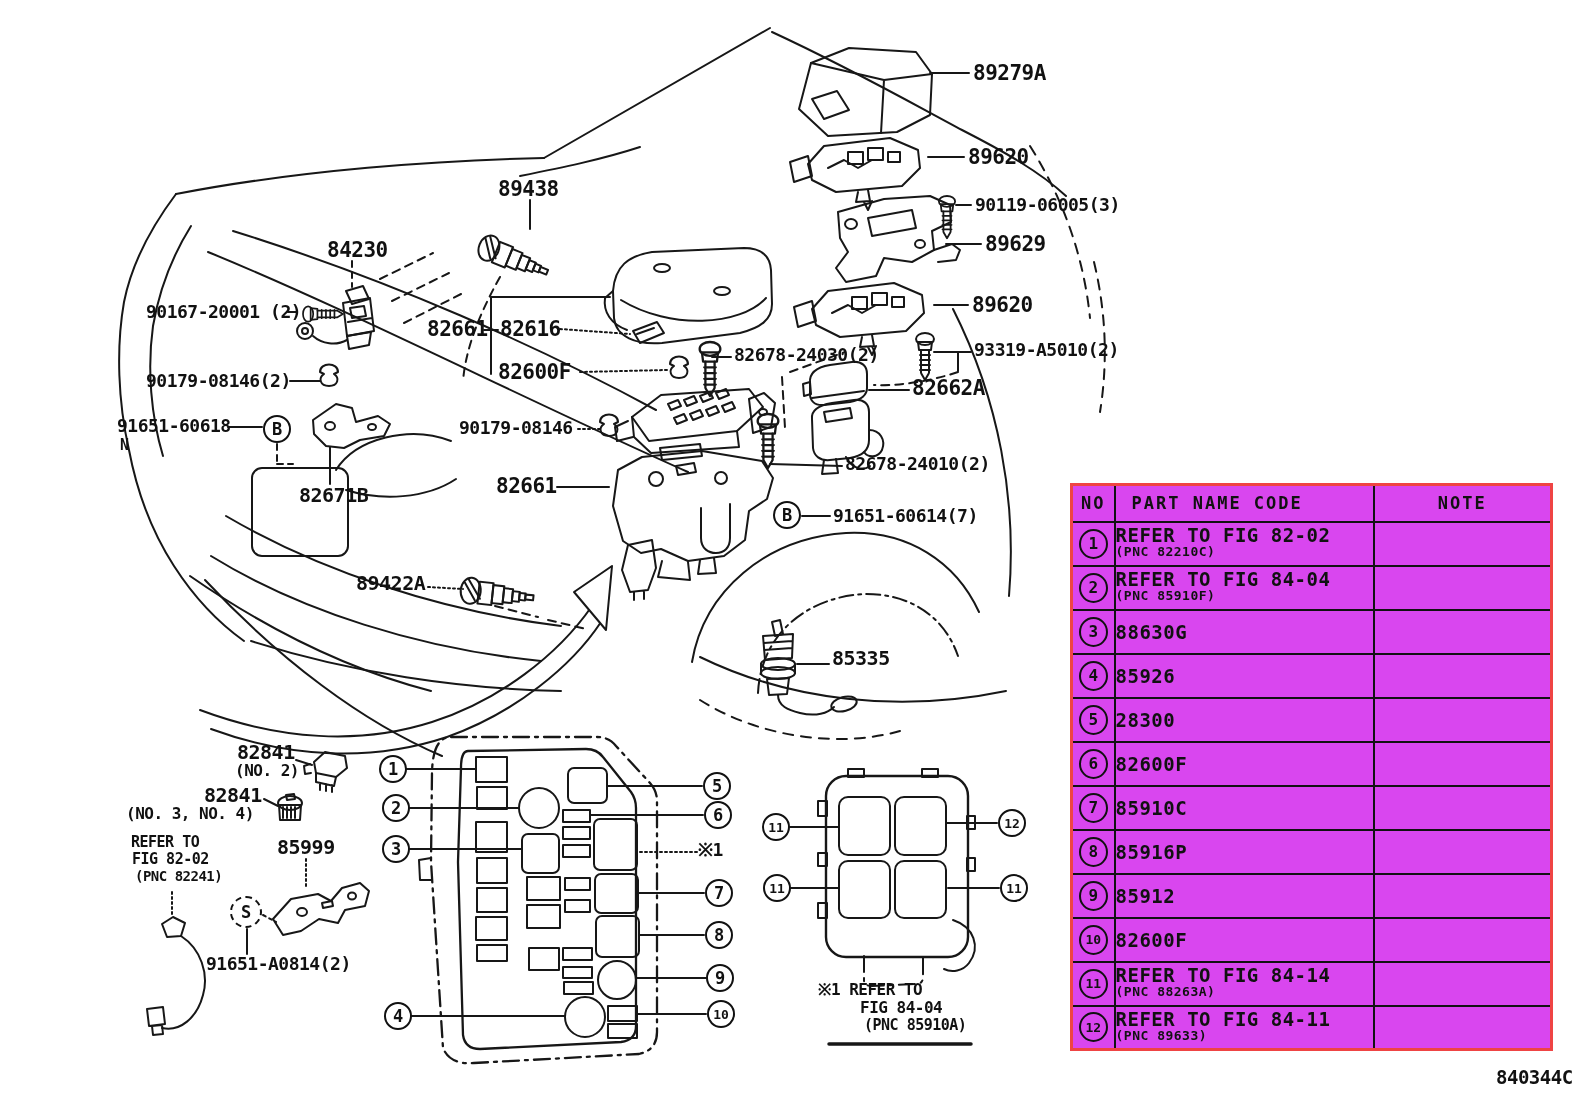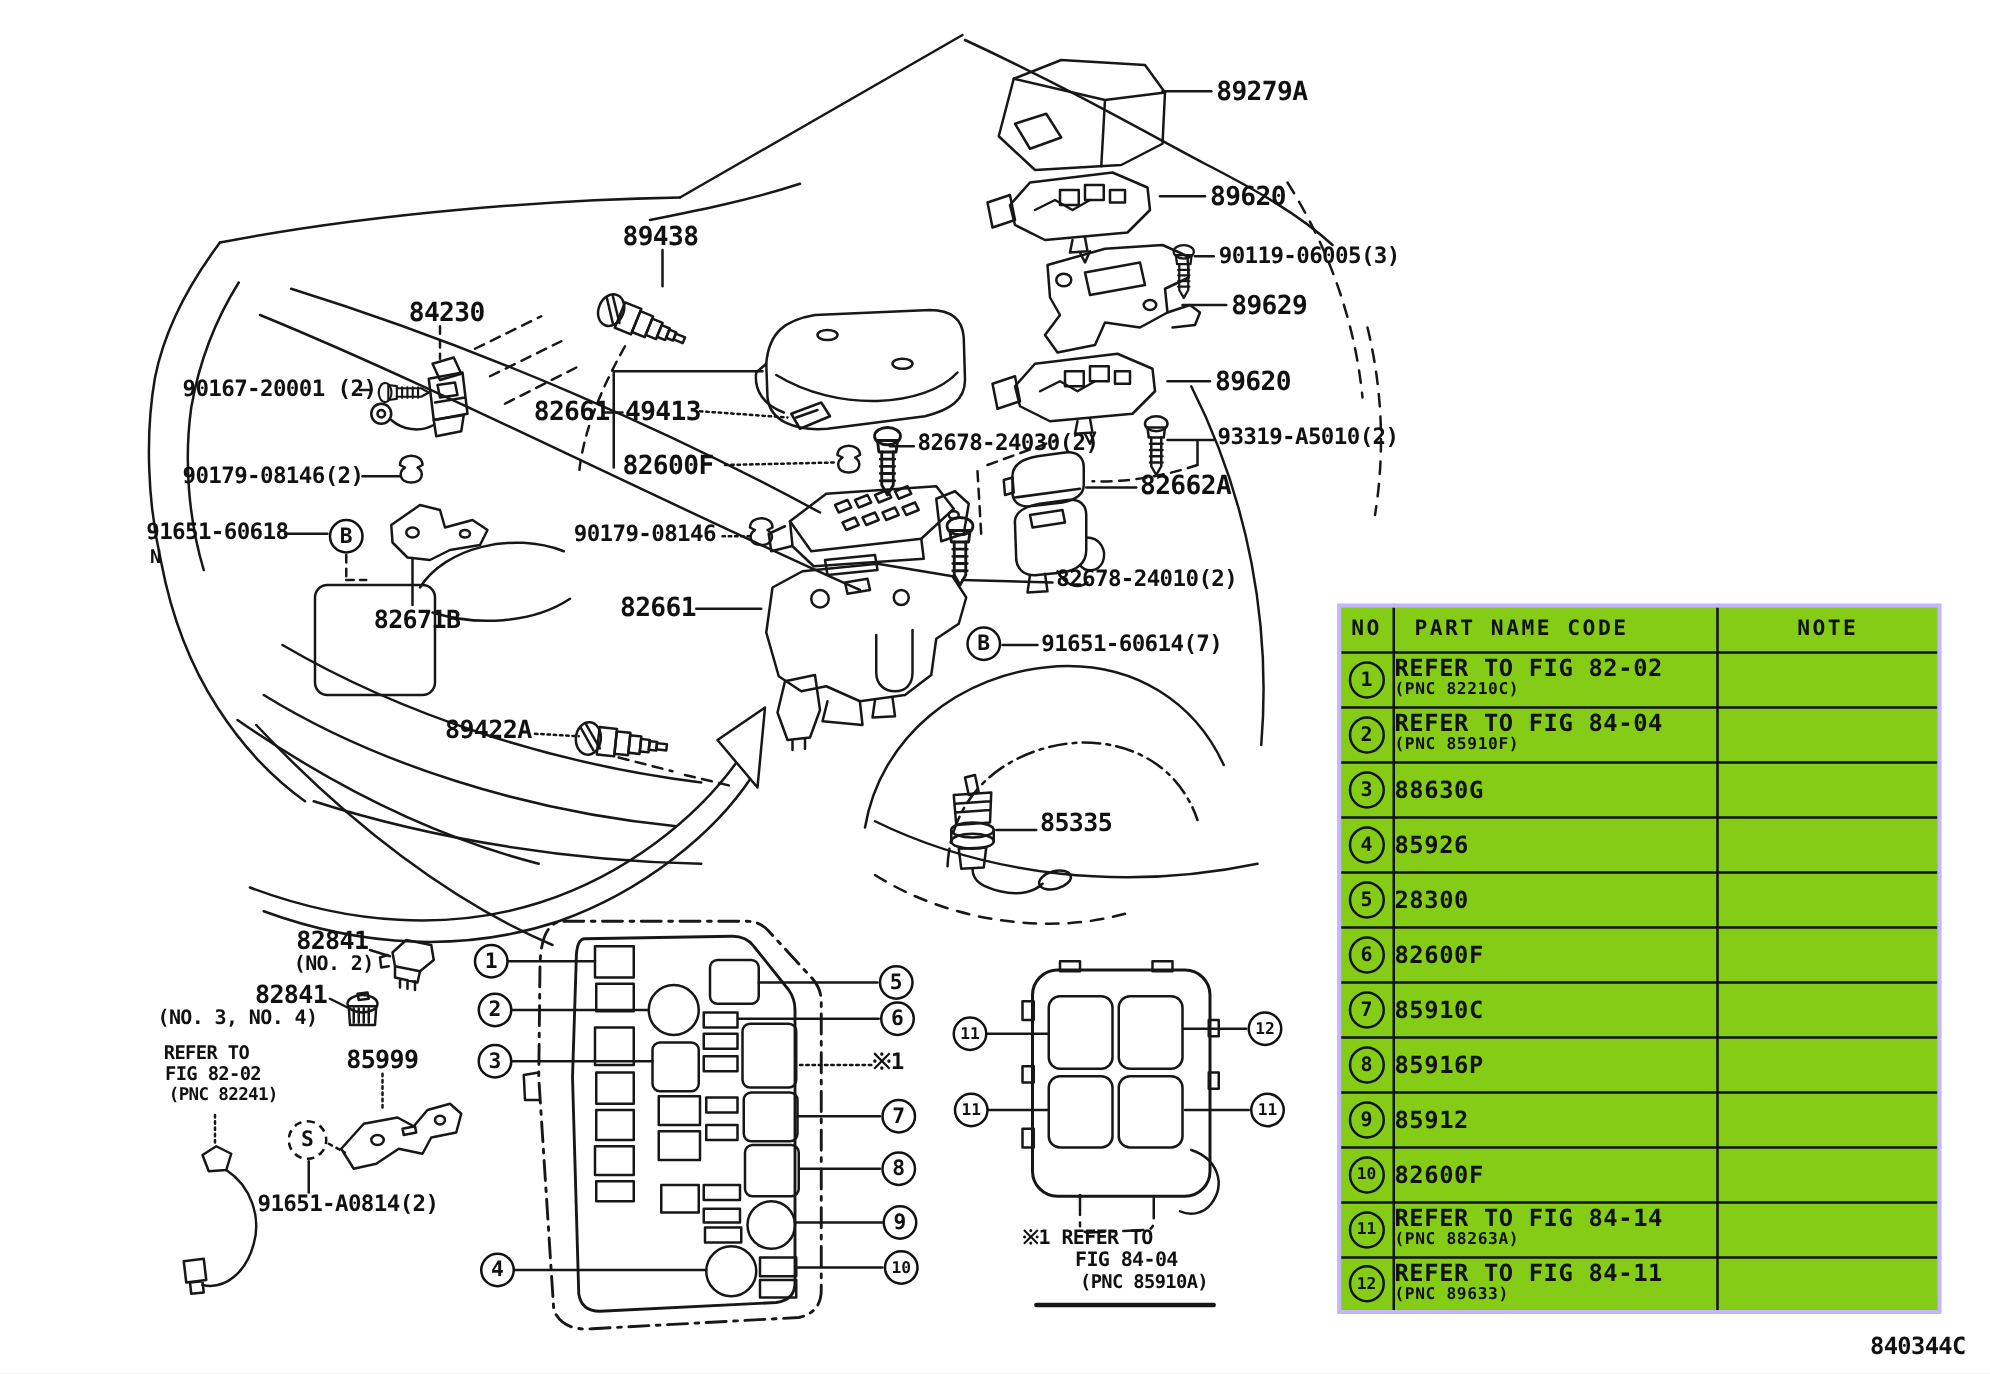--- a/index.html
+++ b/index.html
@@ -6,21 +6,21 @@
   #stage{position:relative;width:1592px;height:1099px;background:#ffffff;overflow:hidden;
          font-family:"DejaVu Sans Mono",monospace;color:#111;}
   #artwork{position:absolute;left:0;top:0;}
   .plabel{position:absolute;font-family:"DejaVu Sans Mono",monospace;font-weight:bold;
           color:#111;white-space:pre;line-height:1.05;letter-spacing:-0.5px;}
   .co{position:absolute;border:2.5px solid #111;border-radius:50%;background:#fff;
       display:flex;align-items:center;justify-content:center;font-weight:bold;
       box-sizing:border-box;color:#111;}
   .co.dashed{border-style:dashed;}
   table.parts{position:absolute;left:1070px;top:483px;border-collapse:collapse;
-      table-layout:fixed;background:#84cc16;border:3px solid #c4b5fd;}
+      table-layout:fixed;background:#d946ef;border:3px solid #ef4444;}
   table.parts td,table.parts th{border:2px solid #111;padding:0;vertical-align:middle;
       font-family:"DejaVu Sans Mono",monospace;color:#111;overflow:hidden;}
   th.hdr{font-size:17px;font-weight:bold;letter-spacing:2px;text-align:center;}
   th.hdr.name{text-align:left;padding-left:16px;}
   td.noCell{text-align:center;}
   td.nameCell{padding-left:13px;}
   .code-big{font-size:19px;font-weight:bold;letter-spacing:0.5px;}
   .ref-l1{font-size:19px;font-weight:bold;letter-spacing:0.5px;line-height:17px;}
   .ref-l2{font-size:13px;font-weight:bold;letter-spacing:0.5px;line-height:16px;}
   .tblco{display:inline-flex;width:29px;height:30px;border:2.5px solid #111;border-radius:50%;
@@ -320,21 +320,21 @@
       <div class="plabel" style="left: 985px; top: 233px; font-size: 21px;">89629</div>
       <div class="plabel" style="left: 972px; top: 294px; font-size: 21px;">89620</div>
       <div class="plabel" style="left: 498px; top: 178px; font-size: 21px;">89438</div>
       <div class="plabel" style="left: 327px; top: 239px; font-size: 21px;">84230</div>
       <div class="plabel" style="left: 146px; top: 303px; font-size: 18px;">90167-20001 (2)</div>
       <div class="plabel" style="left: 146px; top: 372px; font-size: 18px;">90179-08146(2)</div>
       <div class="plabel" style="left: 117px; top: 417px; font-size: 18px;">91651-60618</div>
       <div class="plabel" style="left: 120px; top: 438px; font-size: 15px;">N</div>
       <div class="plabel" style="left: 299px; top: 485px; font-size: 20px;">82671B</div>
       <div class="plabel" style="left: 427px; top: 318px; font-size: 21px;">82661</div>
-      <div class="plabel" style="left: 500px; top: 318px; font-size: 21px;">49413</div>
+      <div class="plabel" style="left: 500px; top: 318px; font-size: 21px;">82616</div>
       <div class="plabel" style="left: 498px; top: 361px; font-size: 21px;">82600F</div>
       <div class="plabel" style="left: 734px; top: 346px; font-size: 18px;">82678-24030(2)</div>
       <div class="plabel" style="left: 974px; top: 341px; font-size: 18px;">93319-A5010(2)</div>
       <div class="plabel" style="left: 912px; top: 377px; font-size: 21px;">82662A</div>
       <div class="plabel" style="left: 845px; top: 455px; font-size: 18px;">82678-24010(2)</div>
       <div class="plabel" style="left: 459px; top: 419px; font-size: 18px;">90179-08146</div>
       <div class="plabel" style="left: 496px; top: 475px; font-size: 21px;">82661</div>
       <div class="plabel" style="left: 833px; top: 507px; font-size: 18px;">91651-60614(7)</div>
       <div class="plabel" style="left: 356px; top: 573px; font-size: 20px;">89422A</div>
       <div class="plabel" style="left: 832px; top: 648px; font-size: 20px;">85335</div>

